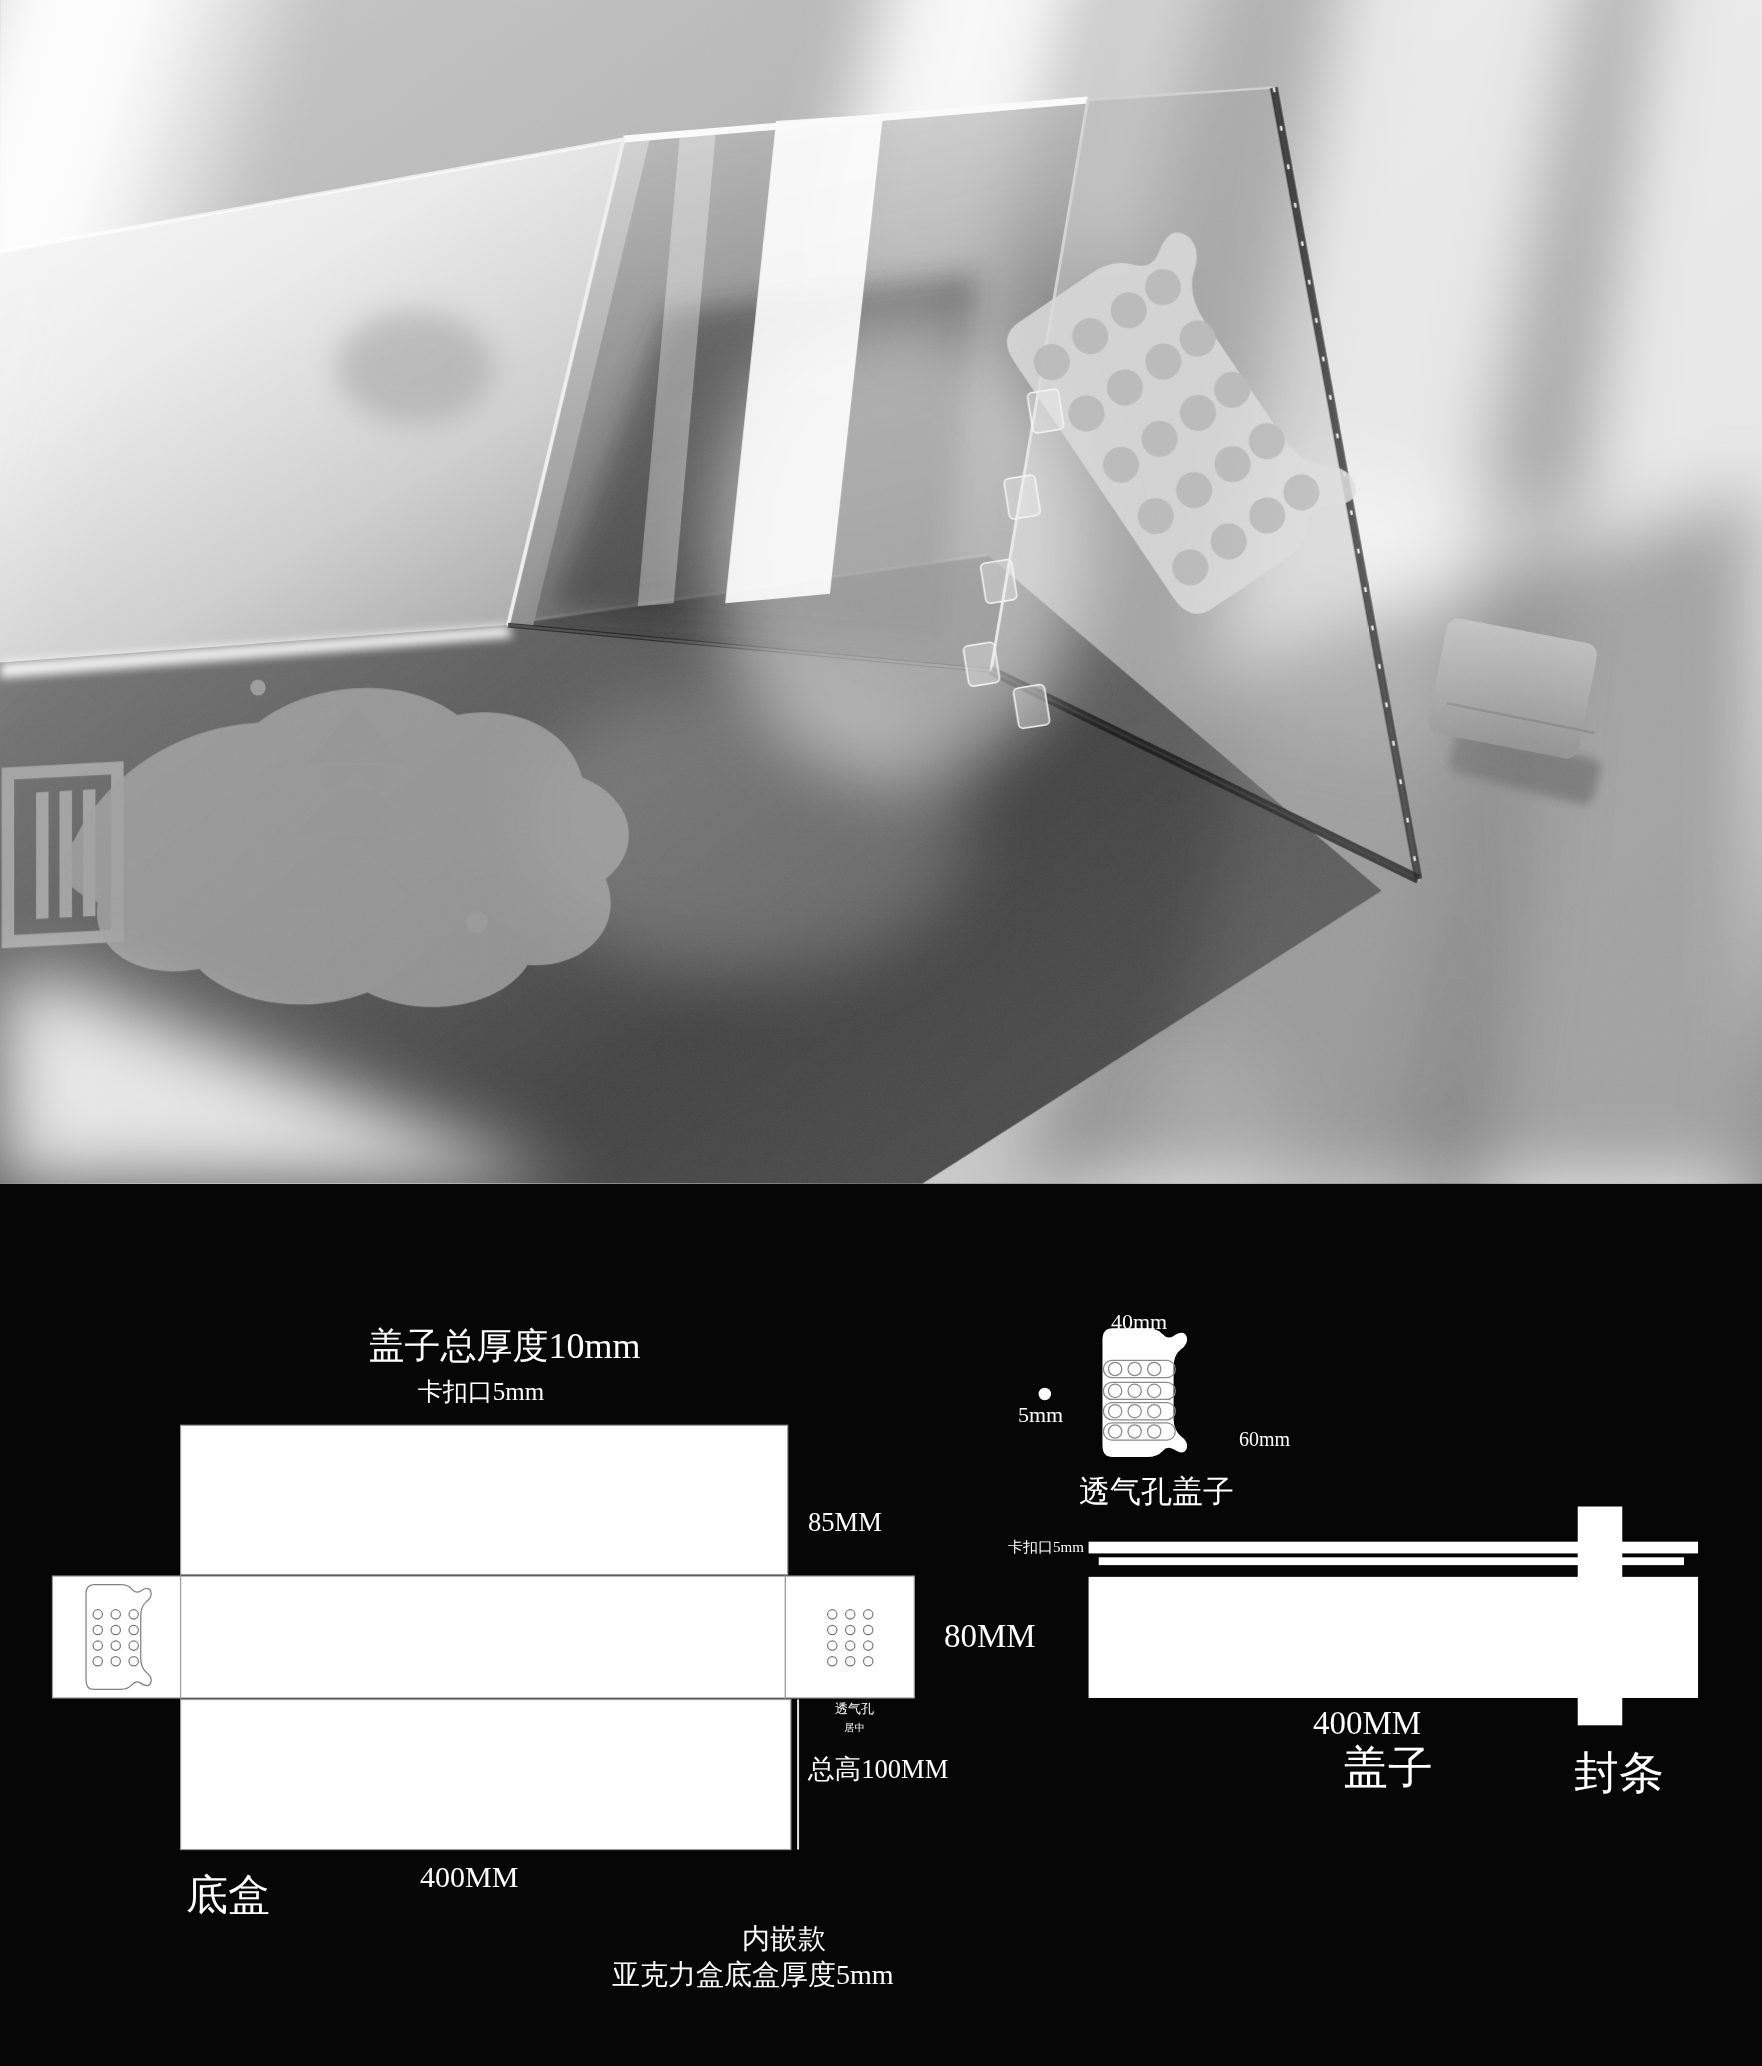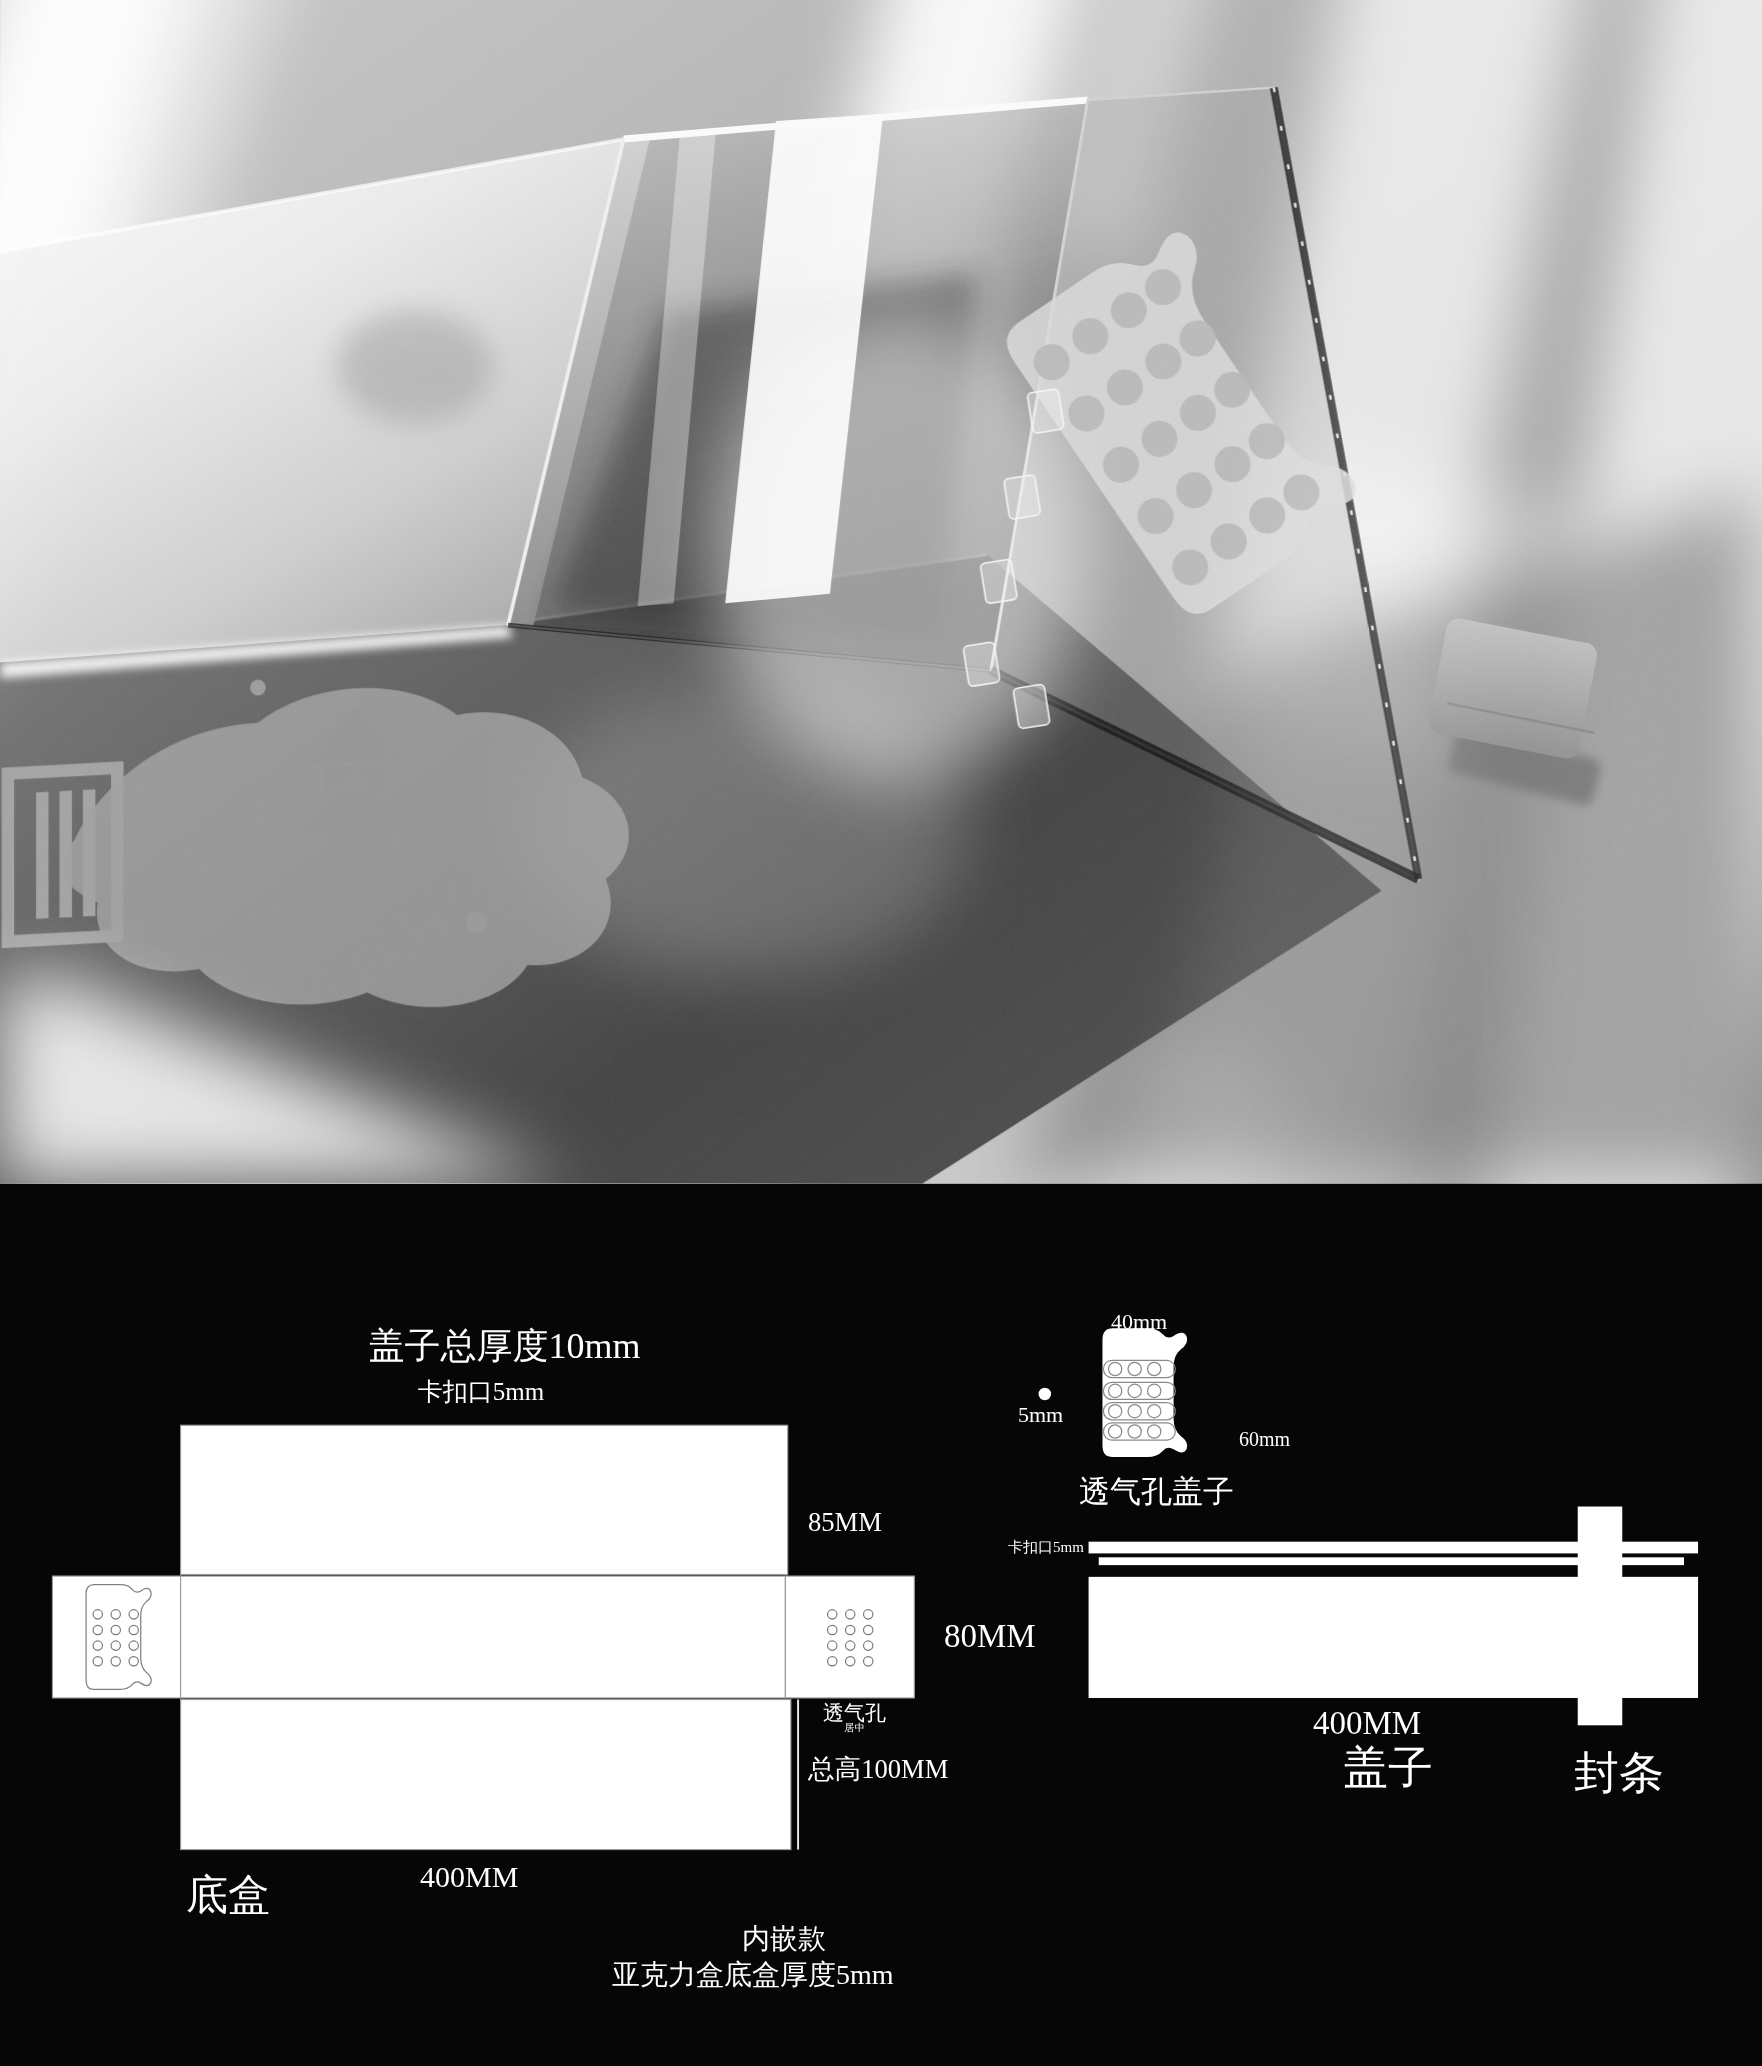--- a/index.html
+++ b/index.html
@@ -251,21 +251,21 @@
     <rect x="1406" y="1993" width="749" height="10" fill="#ffffff"></rect>
     <rect x="1393" y="2018" width="780" height="155" fill="#ffffff"></rect>
     <rect x="2019" y="1928" width="57" height="280" fill="#ffffff"></rect>
   </g>
 </svg>
 
 <div class="label center" style="left:309px;top:1327px;width:391px;font-size:36px;">盖子总厚度10mm</div>
 <div class="label center" style="left:313px;top:1378px;width:336px;font-size:25px;">卡扣口5mm</div>
 <div class="label" style="left:808px;top:1508px;font-size:26.6px;">85MM</div>
 <div class="label" style="left:944px;top:1618px;font-size:33px;">80MM</div>
-<div class="label center" style="left:803px;top:1702px;width:103px;font-size:21px;">透气孔</div>
+<div class="label center" style="left:803px;top:1702px;width:103px;font-size:13px;">透气孔</div>
 <div class="label center" style="left:803px;top:1722px;width:103px;font-size:10.2px;text-align:center;">居中</div>
 <div class="label" style="left:808px;top:1755px;font-size:26.6px;">总高100MM</div>
 <div class="label" style="left:420px;top:1860px;font-size:30px;">400MM</div>
 <div class="label" style="left:186px;top:1872px;font-size:42px;">底盒</div>
 <div class="label" style="left:612px;top:1960px;font-size:28px;">亚克力盒底盒厚度5mm</div>
 <div class="label center" style="left:612px;top:1924px;width:344px;font-size:28px;">内嵌款</div>
 
 <div class="label" style="left:1111px;top:1310px;font-size:22px;">40mm</div>
 <div class="label" style="left:1018px;top:1403px;font-size:22px;">5mm</div>
 <div class="label" style="left:1197px;top:1428px;font-size:20px;margin-left:42px;">60mm</div>

